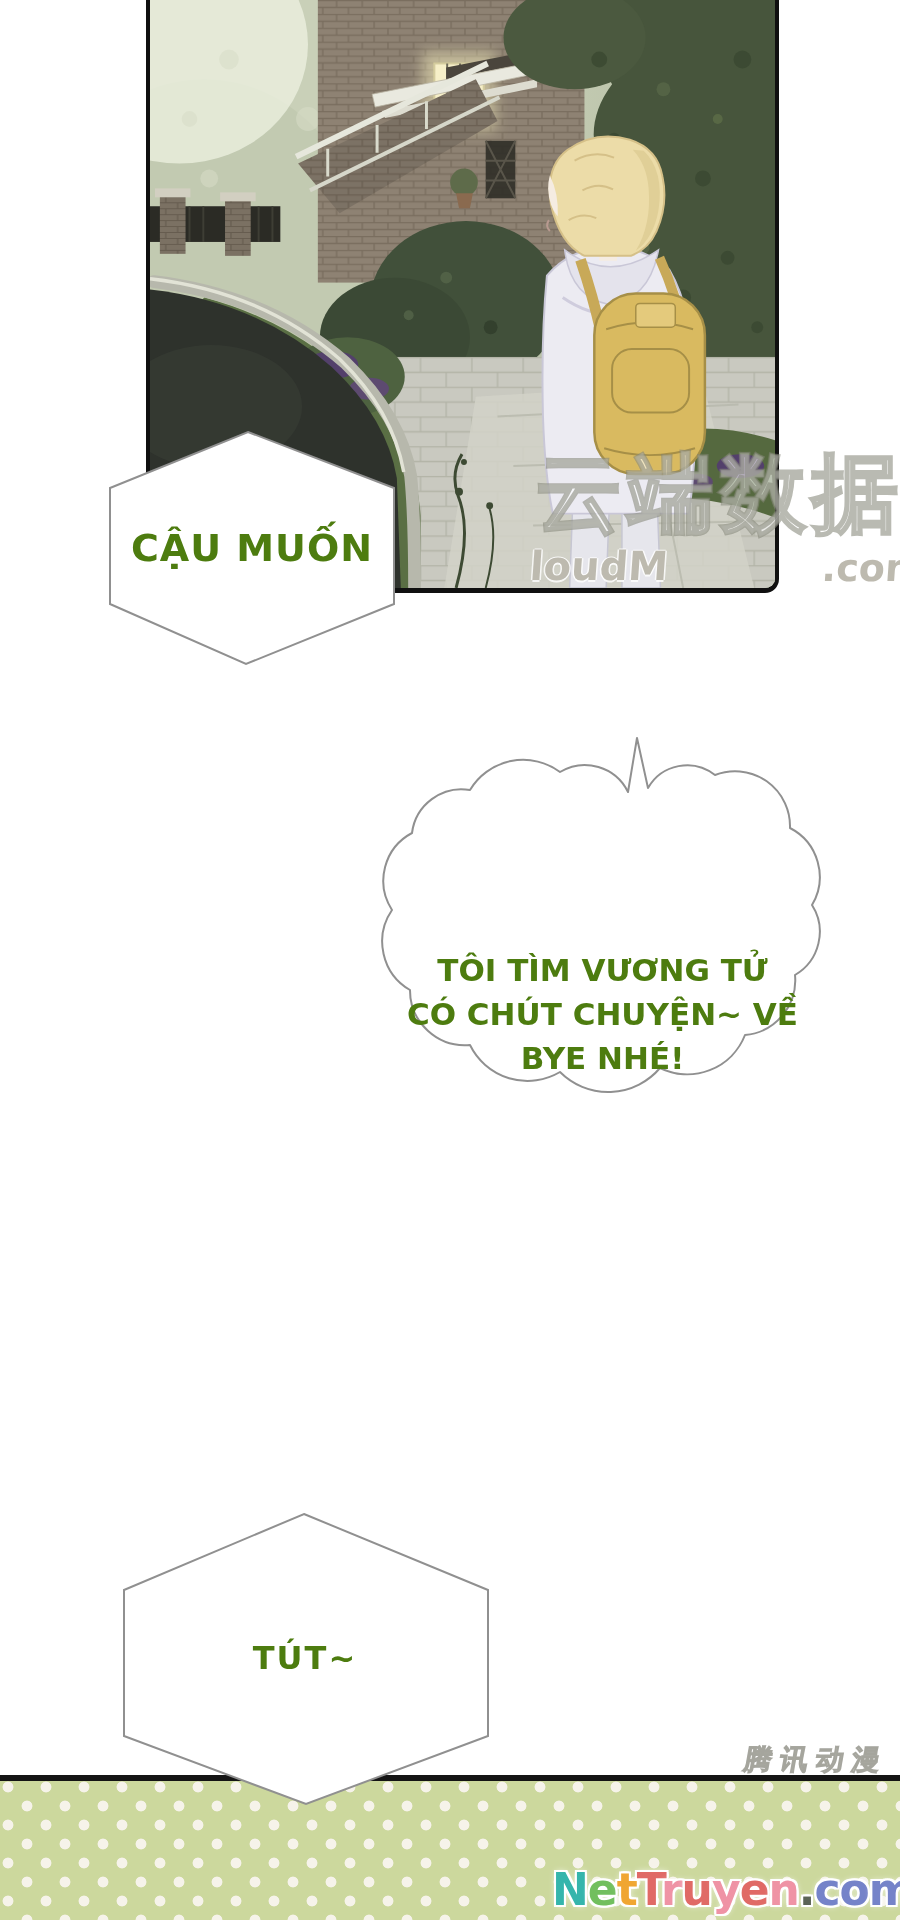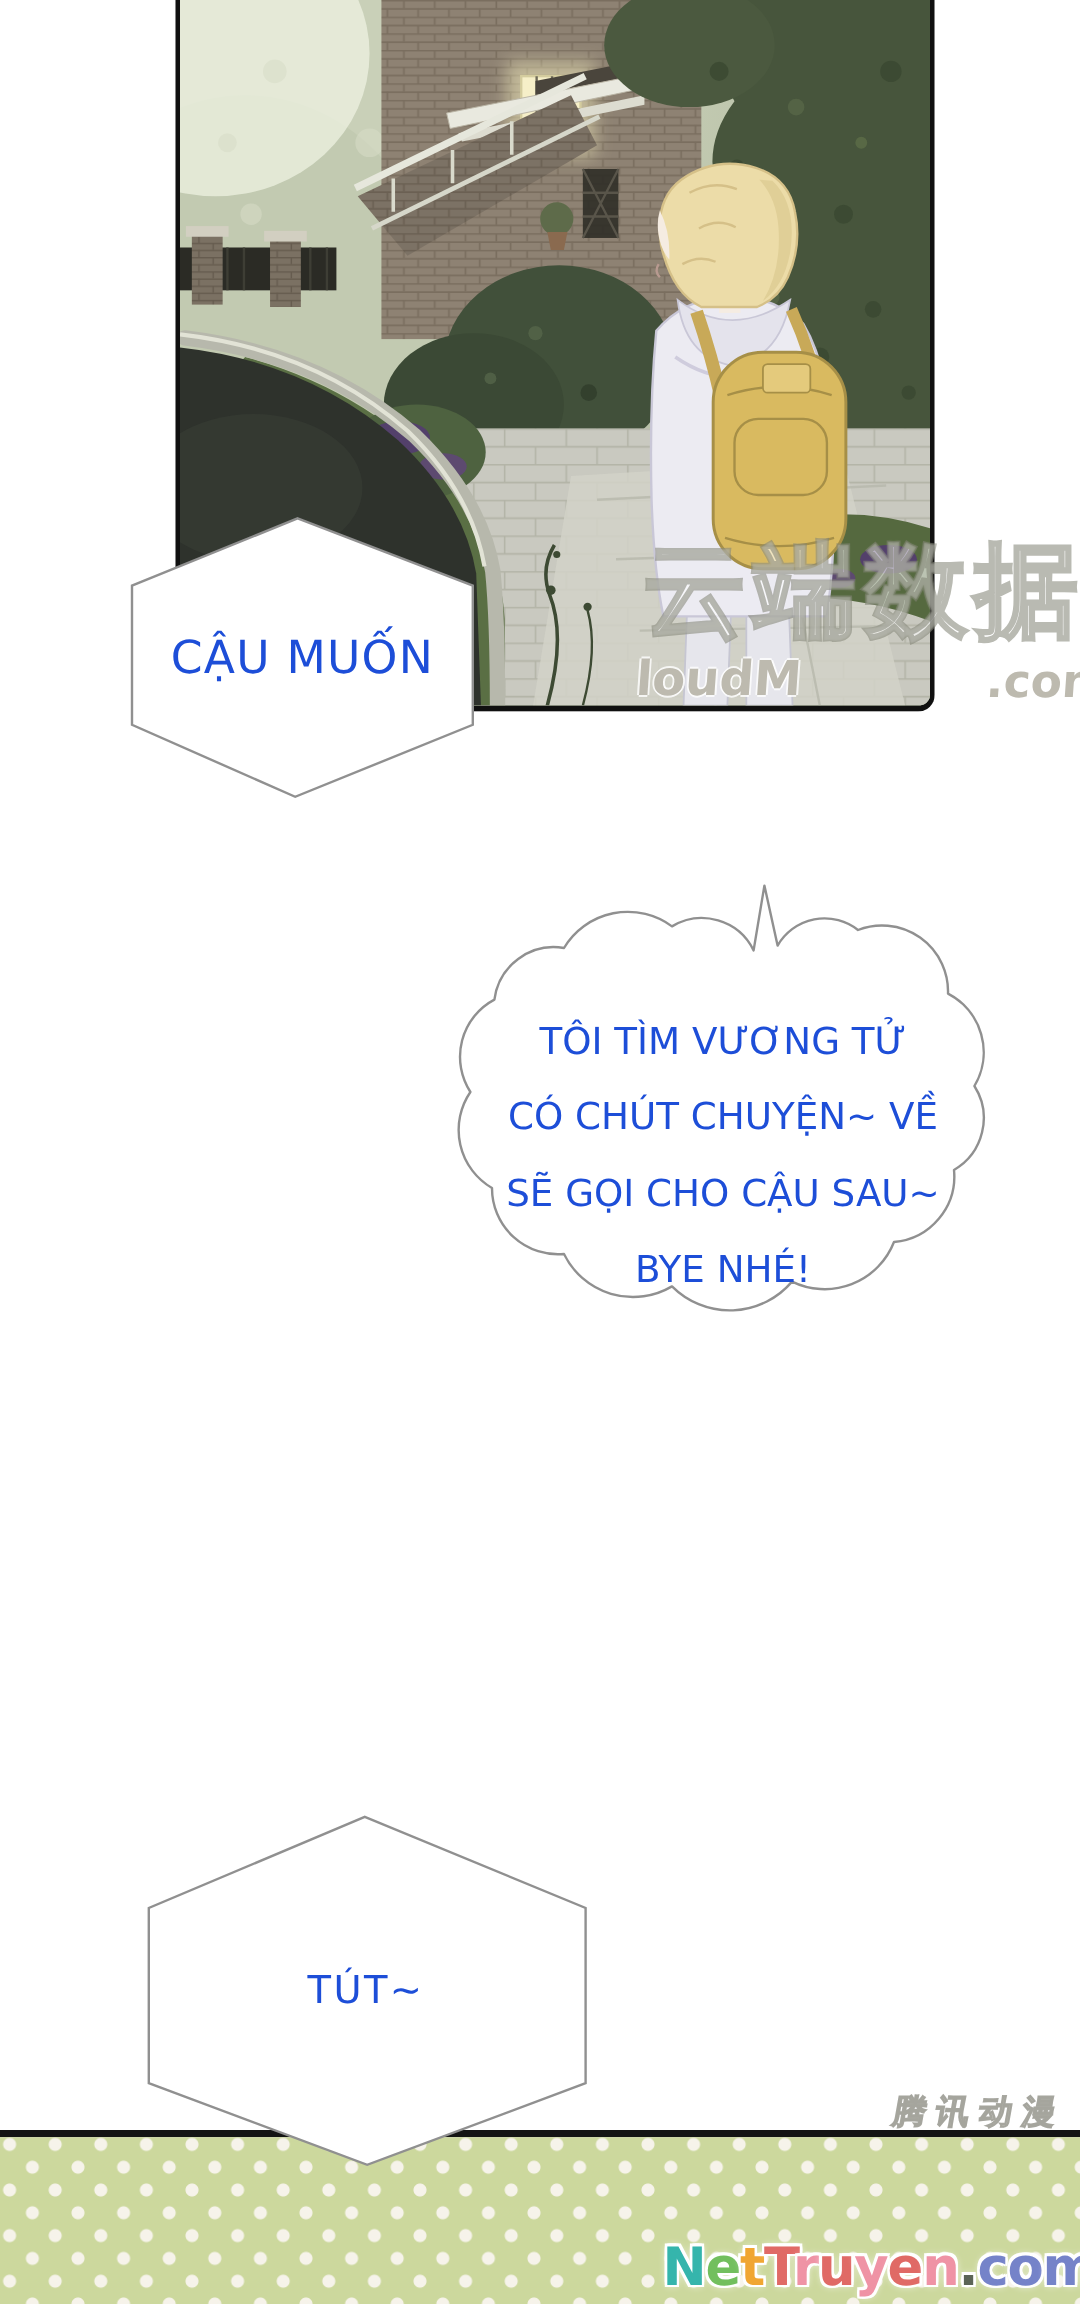--- a/index.html
+++ b/index.html
@@ -19,23 +19,23 @@
             text-shadow:1.5px 0 rgba(255,255,255,.8),-1.5px 0 rgba(255,255,255,.8),
                         0 1.5px rgba(255,255,255,.8),0 -1.5px rgba(255,255,255,.8);}
   #wm-latin-left{left:530px;top:543px;font-size:40px;}
   #wm-latin-right{left:822px;top:546px;font-size:38px;}
   #wm-corner{left:744px;top:1741px;font-size:28px;letter-spacing:8px;transform:skewX(-10deg);
              color:rgba(205,205,198,0.95);-webkit-text-stroke:1px rgba(160,160,152,0.9);
              text-shadow:0 0 3px #ffffff;}
   
   .bubble-svg{position:absolute;overflow:visible;}
   .bubble-text{position:absolute;display:flex;flex-direction:column;align-items:center;justify-content:center;
-               text-align:center;color:#1d4ed8;font-weight:400;pointer-events:none;}
+               text-align:center;color:#4d7c0f;font-weight:700;pointer-events:none;}
   #text-b1{left:104px;top:426px;width:296px;height:244px;font-size:38px;line-height:1.34;letter-spacing:1px;}
-  #text-b2{left:385px;top:728px;width:435px;height:352px;justify-content:space-between;padding-top:118px;
+  #text-b2{left:385px;top:728px;width:435px;height:352px;justify-content:flex-end;padding-top:118px;
            box-sizing:border-box;font-size:31px;line-height:1.42;}
   #text-b3{left:116px;top:1506px;width:378px;height:304px;font-size:32px;letter-spacing:2px;}
   
   #footer-divider{position:absolute;left:0;top:1775px;width:900px;height:6px;}
   #footer-pattern{position:absolute;left:0;top:1781px;width:900px;height:139px;}
   #site-logo{position:absolute;left:552px;top:1862px;height:56px;font-size:44px;font-weight:700;
              letter-spacing:-1px;line-height:56px;white-space:nowrap;}
   #site-logo span{text-shadow:2px 0 0 #fff,-2px 0 0 #fff,0 2px 0 #fff,0 -2px 0 #fff,
                   2px 2px 0 #fff,-2px -2px 0 #fff,2px -2px 0 #fff,-2px 2px 0 #fff,0 0 7px #fff;}
 </style>
@@ -245,21 +245,20 @@
     <path d="M243,64 L252,10 L263,60
              A45,45 0 0 1 330,47 A55,55 0 0 1 405,100 A55,55 0 0 1 427,177
              A50,50 0 0 1 410,247 A55,55 0 0 1 360,307 A62,62 0 0 1 275,340
              A68,68 0 0 1 175,344 A64,64 0 0 1 85,317 A55,55 0 0 1 25,262
              A56,56 0 0 1 7,182 A54,54 0 0 1 27,105 A50,50 0 0 1 85,62
              A62,62 0 0 1 175,44 A48,48 0 0 1 243,64 Z" stroke-width="2" stroke-linejoin="round" fill="#ffffff" stroke="#909090"></path>
   </svg>
   <div id="text-b2" class="bubble-text">
     <div>TÔI TÌM VƯƠNG TỬ</div>
     <div>CÓ CHÚT CHUYỆN~ VỀ</div>
-    <div>SẼ GỌI CHO CẬU SAU~</div>
     <div>BYE NHÉ!</div>
   </div>
 
   <svg class="bubble-svg" style="left:116px;top:1506px;" width="378" height="304">
     <polygon points="188,8 372,84 372,230 190,298 8,230 8,84" stroke-width="2" fill="#ffffff" stroke="#909090"></polygon>
   </svg>
   <div id="text-b3" class="bubble-text">
     <div>TÚT~</div>
   </div>
 

